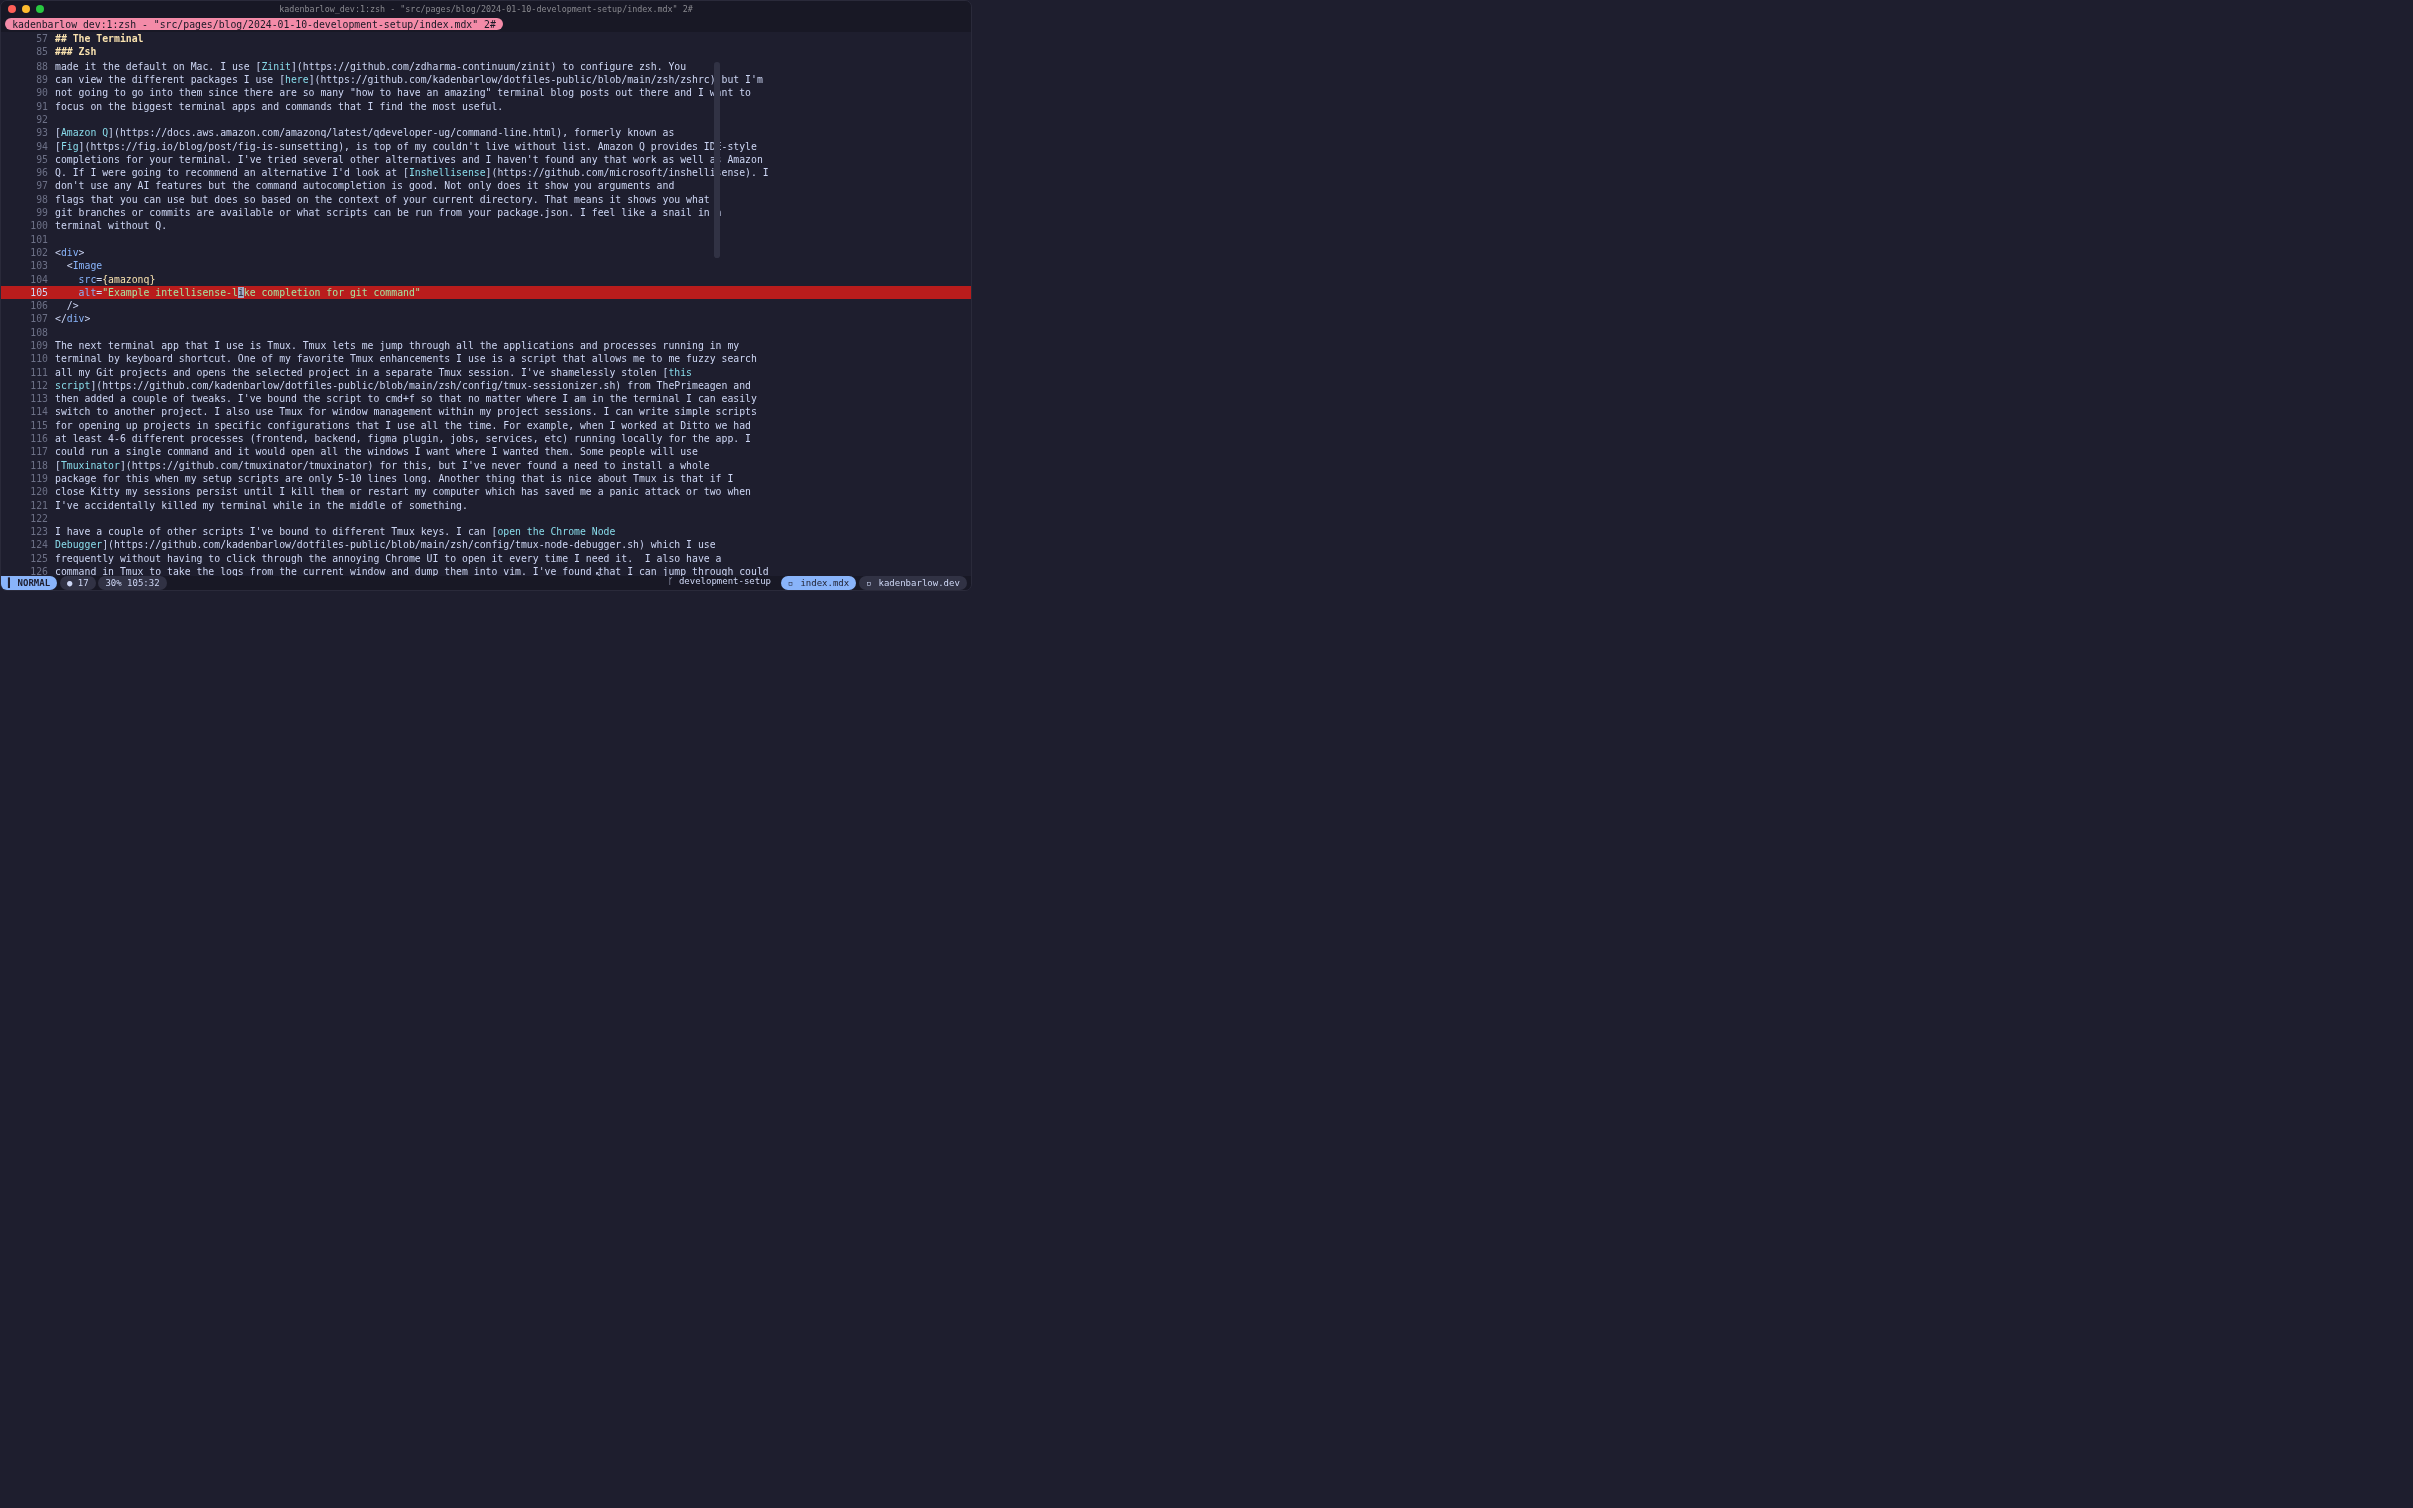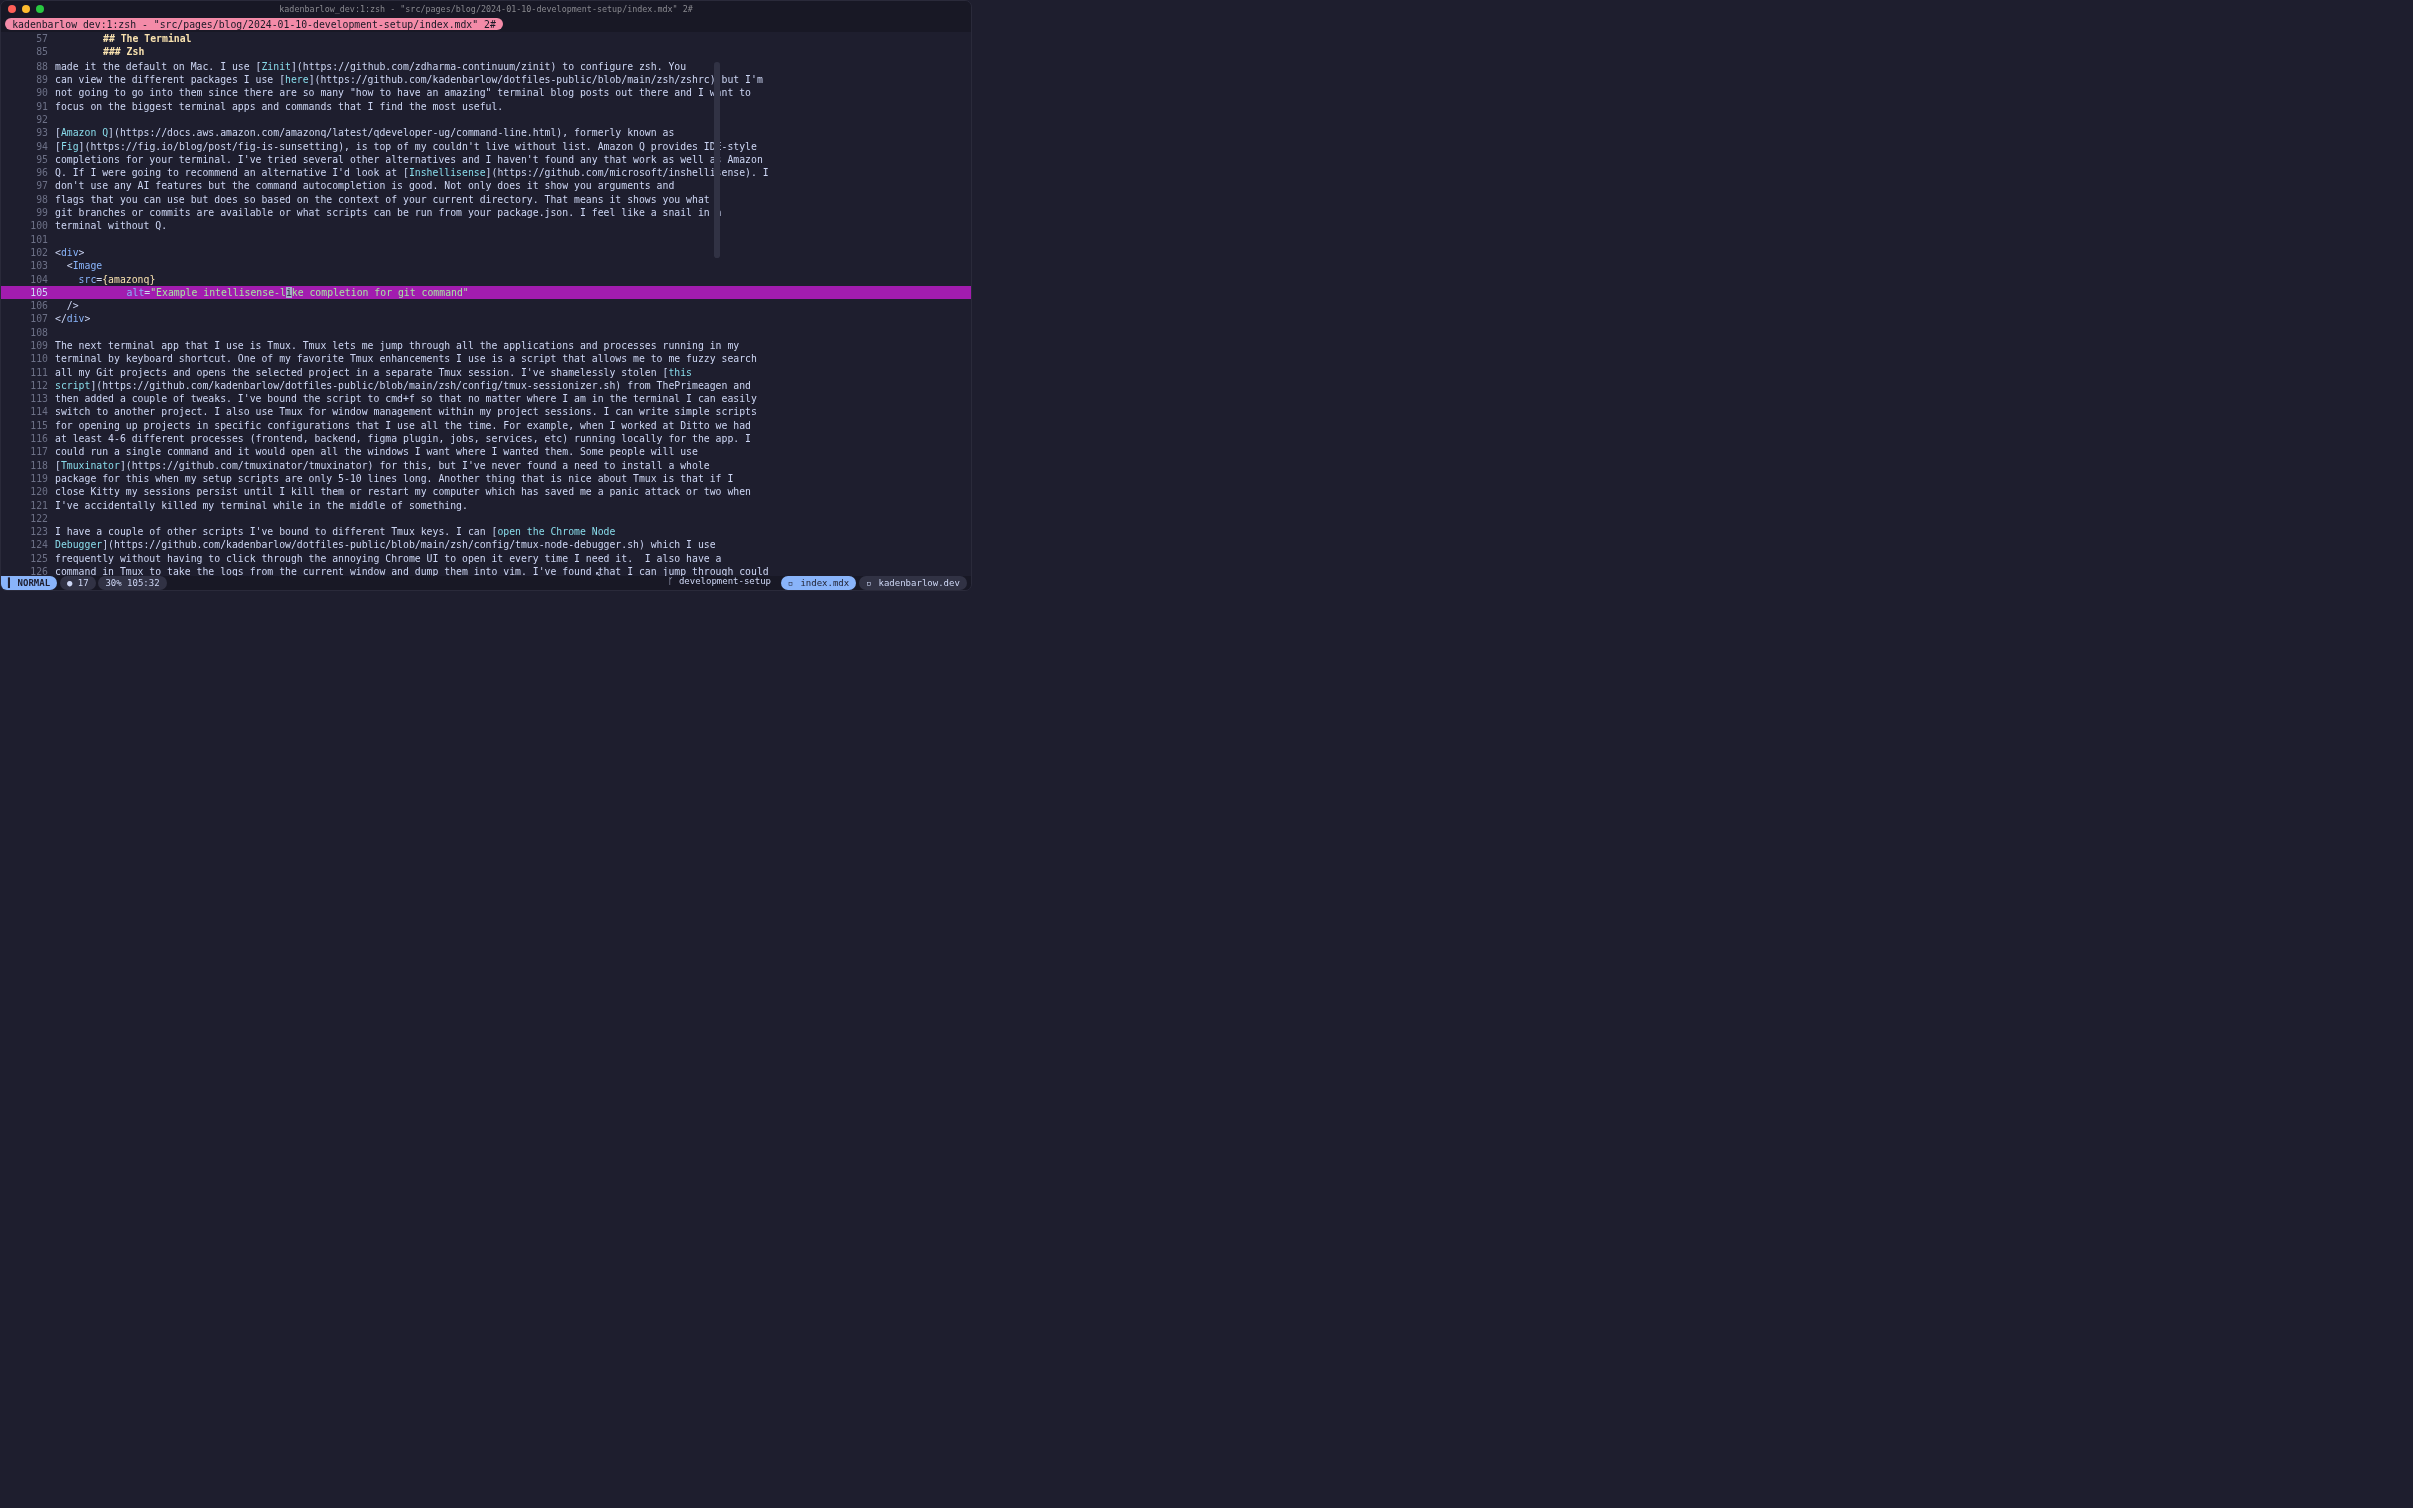--- a/index.html
+++ b/index.html
@@ -60,37 +60,35 @@
     color: #181825;
     padding: 0.7px 7px;
     border-radius: 7.7px;
     font-size: 9.8px;
     font-weight: 500;
   }
   .bc-text {
     color: #f9e2af;
     font-weight: bold;
     font-size: 9.8px;
-    margin-left: 48px;
   }
   .editor {
     position: relative;
     padding: 0;
   }
   .line {
     display: flex;
     align-items: center;
     height: 13.3px;
     font-size: 9.8px;
     line-height: 13.3px;
     white-space: pre;
   }
   .line.current {
-    background: #a21caf;
-    gap: 48px;
+    background: #b91c1c;
   }
   .gutter {
     width: 54px;
     text-align: right;
     color: #6c7086;
     flex-shrink: 0;
     padding-right: 7px;
   }
   .line.current .gutter { color: #cdd6f4; }
   .content {

